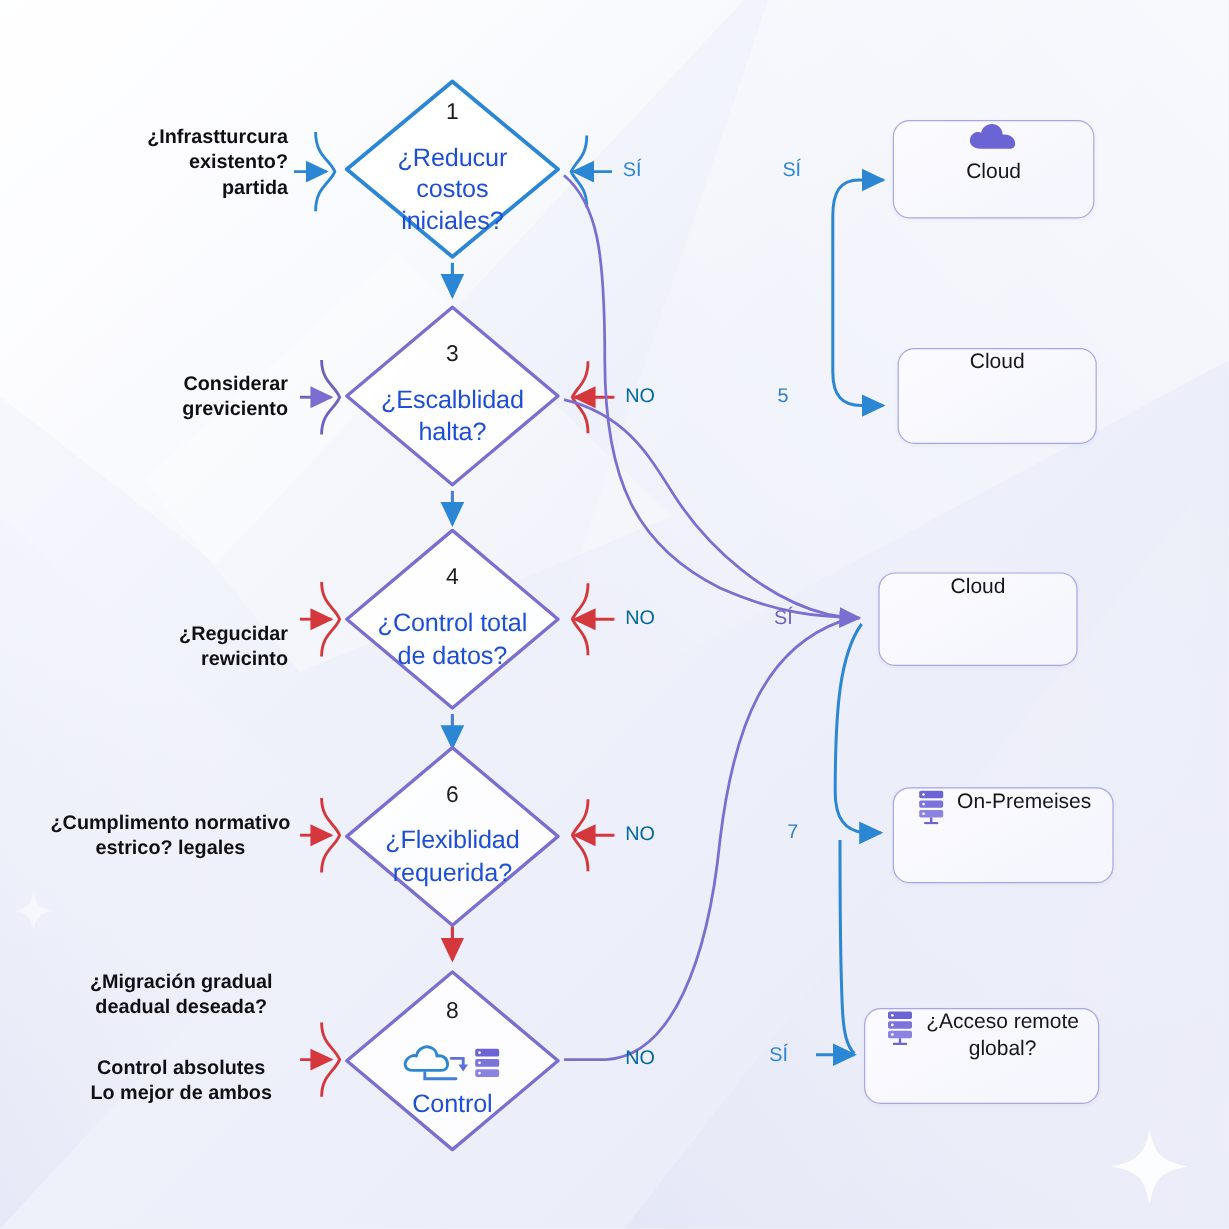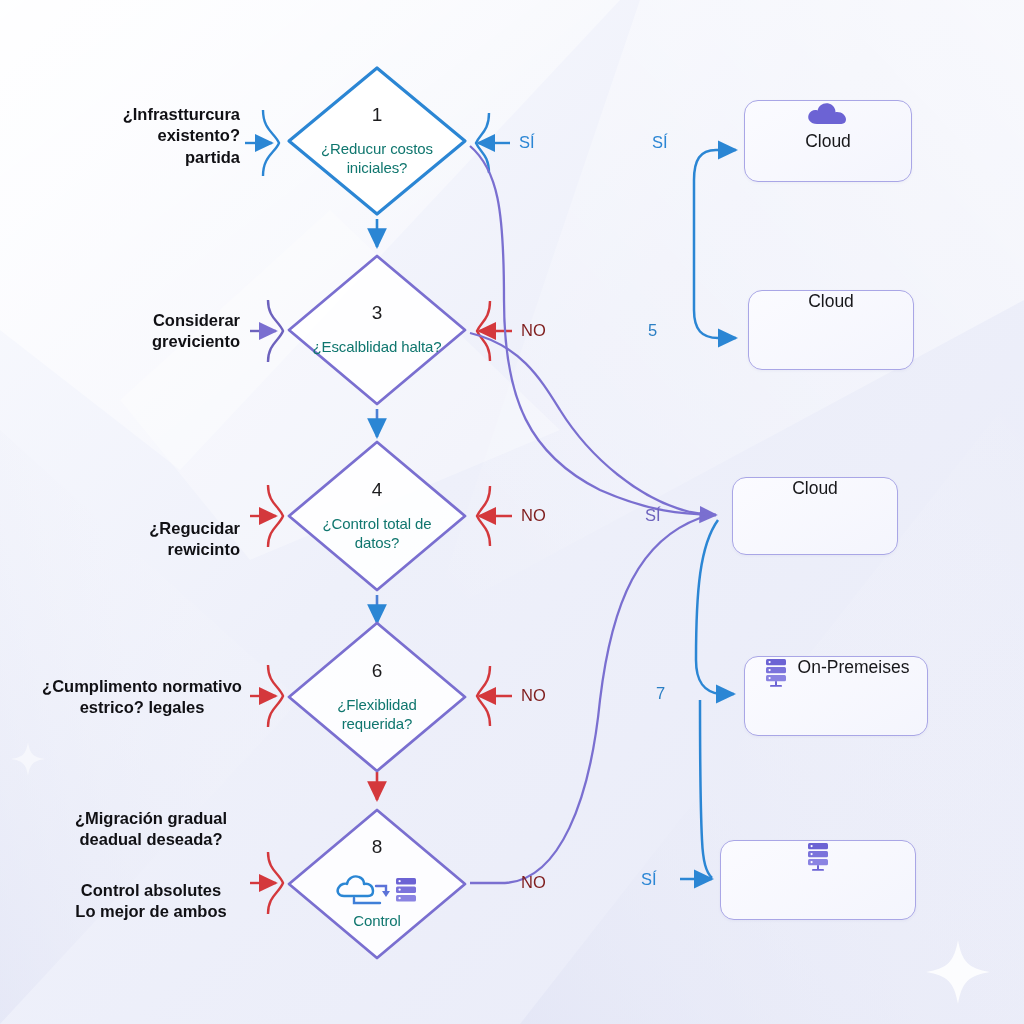--- a/index.html
+++ b/index.html
@@ -46,22 +46,22 @@
     text-align: center;
     pointer-events: none;
   }
   .node-num {
     font-size: 19px;
     color: #1c1c1e;
     line-height: 1;
     margin-bottom: 16px;
   }
   .node-label {
-    font-size: 15px;
-    color: #0f766e;
+    font-size: 21px;
+    color: #1d4ed8;
     line-height: 1.25;
     letter-spacing: -0.1px;
     max-width: 150px;
   }
   .node-icon-row {
     display: flex;
     align-items: center;
     justify-content: center;
     margin-bottom: 6px;
   }
@@ -107,21 +107,21 @@
 
   
   .edge-label {
     position: absolute;
     font-size: 16.5px;
     line-height: 1;
     white-space: nowrap;
   }
   .lbl-si   { color: #2b86d4; }
   .lbl-si-p { color: #6d62bd; }
-  .lbl-no   { color: #7f1d1d; }
+  .lbl-no   { color: #0369a1; }
   .lbl-num  { color: #2b7fc4; }
 </style>
 </head>
 <body>
 
 <div id="canvas">
 
   <svg id="bg-svg" viewBox="0 0 1024 1024">
     <defs>
       <linearGradient id="bgMain" x1="0" y1="0" x2="1" y2="1">
@@ -362,20 +362,22 @@
           <rect x="3" y="2" width="20" height="6.2" rx="1.5" fill="#6c63d4"></rect>
           <rect x="3" y="10" width="20" height="6.2" rx="1.5" fill="#7b73db"></rect>
           <rect x="3" y="18" width="20" height="6.2" rx="1.5" fill="#8a83e2"></rect>
           <circle cx="6.6" cy="5.1" r="1.1" fill="#ffffff"></circle>
           <circle cx="6.6" cy="13.1" r="1.1" fill="#ffffff"></circle>
           <circle cx="6.6" cy="21.1" r="1.1" fill="#ffffff"></circle>
           <rect x="12" y="24.2" width="2" height="4" fill="#6c63d4"></rect>
           <rect x="7" y="28" width="12" height="1.8" rx="0.9" fill="#6c63d4"></rect>
         </svg>
       </span>
+      <span class="obox-label">¿Acceso remote
+global?</span>
     </div>
 
     <div class="edge-label lbl-si" style="left:519px; top:134px;">SÍ</div>
 
     <div class="edge-label lbl-si" style="left:652px; top:134px;">SÍ</div>
 
     <div class="edge-label lbl-num" style="left:648px; top:322px;">5</div>
 
     <div class="edge-label lbl-no" style="left:521px; top:322px;">NO</div>
 

